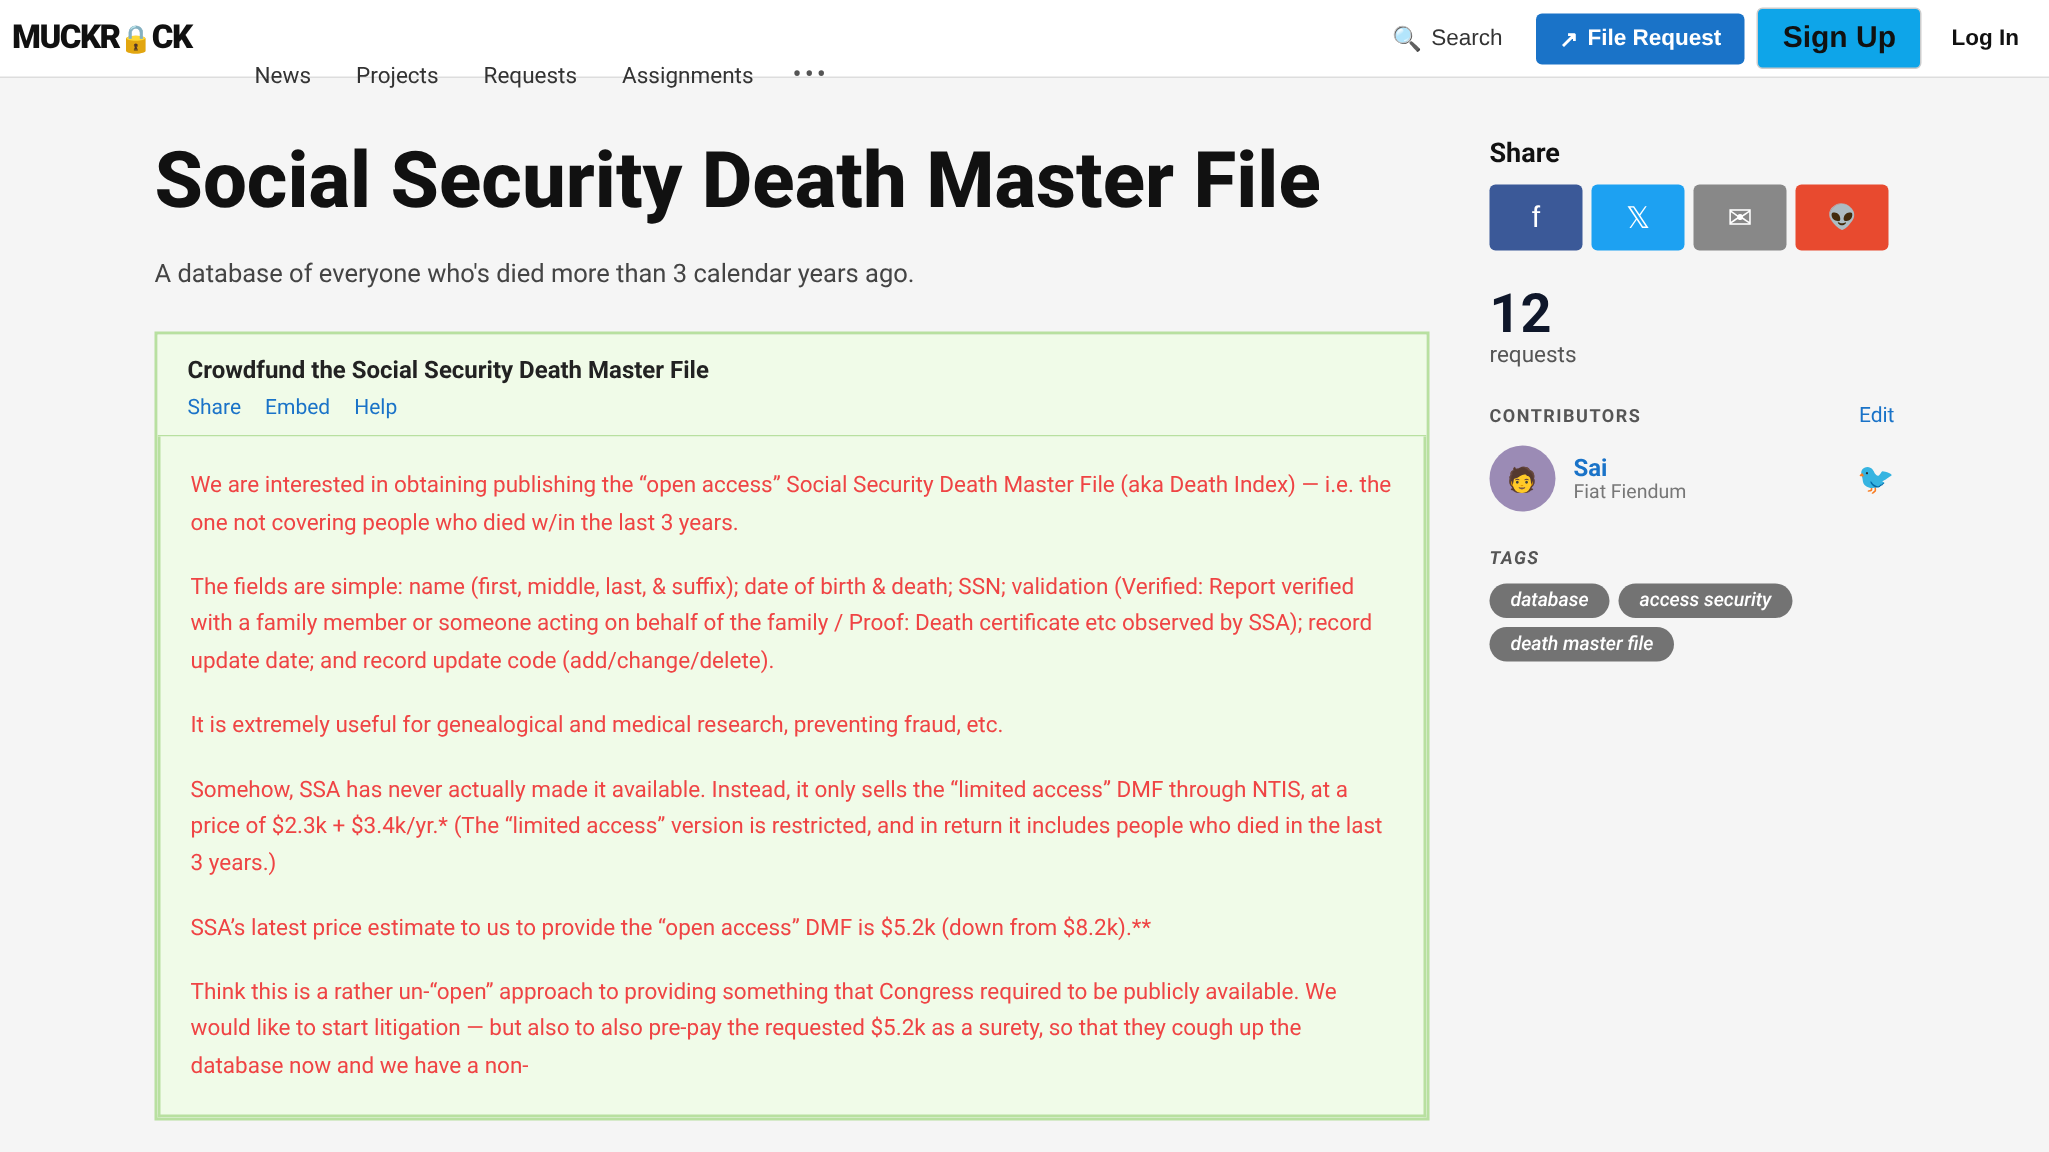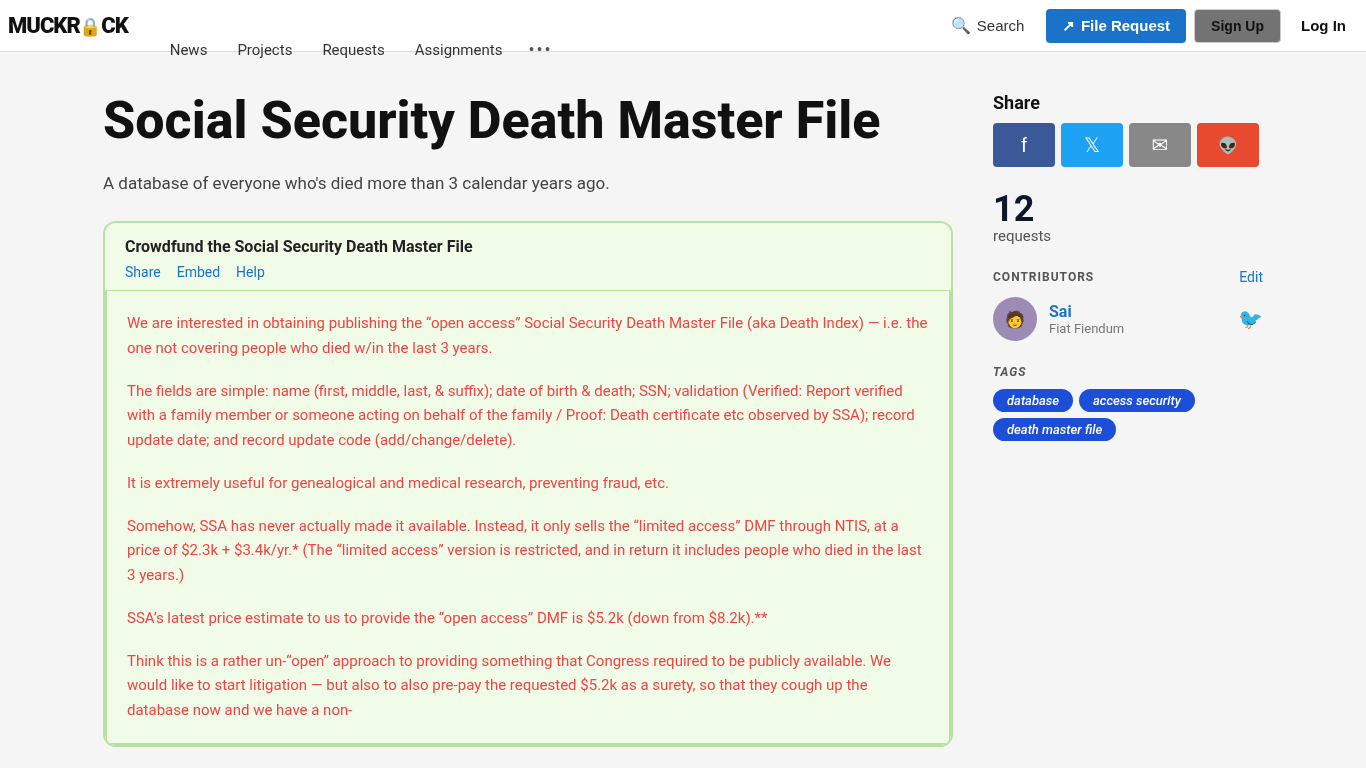--- a/index.html
+++ b/index.html
@@ -74,25 +74,25 @@
       background: #1a73c8;
       color: #fff;
       border: none;
       padding: 8px 16px;
       font-size: 15px;
       font-weight: 600;
       border-radius: 4px;
       cursor: pointer;
     }
     .signup-btn {
-      background: #737373;
+      background: #0ea5e9;
       color: #111;
       border: 1px solid #ccc;
       padding: 8px 16px;
-      font-size: 14px;
+      font-size: 20px;
       font-weight: 600;
       border-radius: 4px;
       cursor: pointer;
     }
     .login-btn {
       background: none;
       border: none;
       padding: 8px 12px;
       font-size: 15px;
       font-weight: 600;
@@ -264,33 +264,33 @@
       letter-spacing: 1px;
       color: #555;
       margin-bottom: 10px;
     }
     .tags {
       display: flex;
       flex-wrap: wrap;
       gap: 6px;
     }
     .tag {
-      background: #1d4ed8;
+      background: #737373;
       color: #fff;
       border-radius: 20px;
       padding: 4px 14px;
       font-size: 13px;
       font-weight: 500;
       cursor: pointer;
     }
 
     
     .crowdfund-wrapper {
       border: 2px solid #b8e0a0;
-      border-radius: 13px;
+      border-radius: 0;
       overflow: hidden;
       margin-bottom: 12px;
     }
     .crowdfund-header {
       background: #f0fbe8;
       padding: 14px 20px 10px 20px;
       border-bottom: 1px solid #b8e0a0;
     }
   </style>
 </head>

